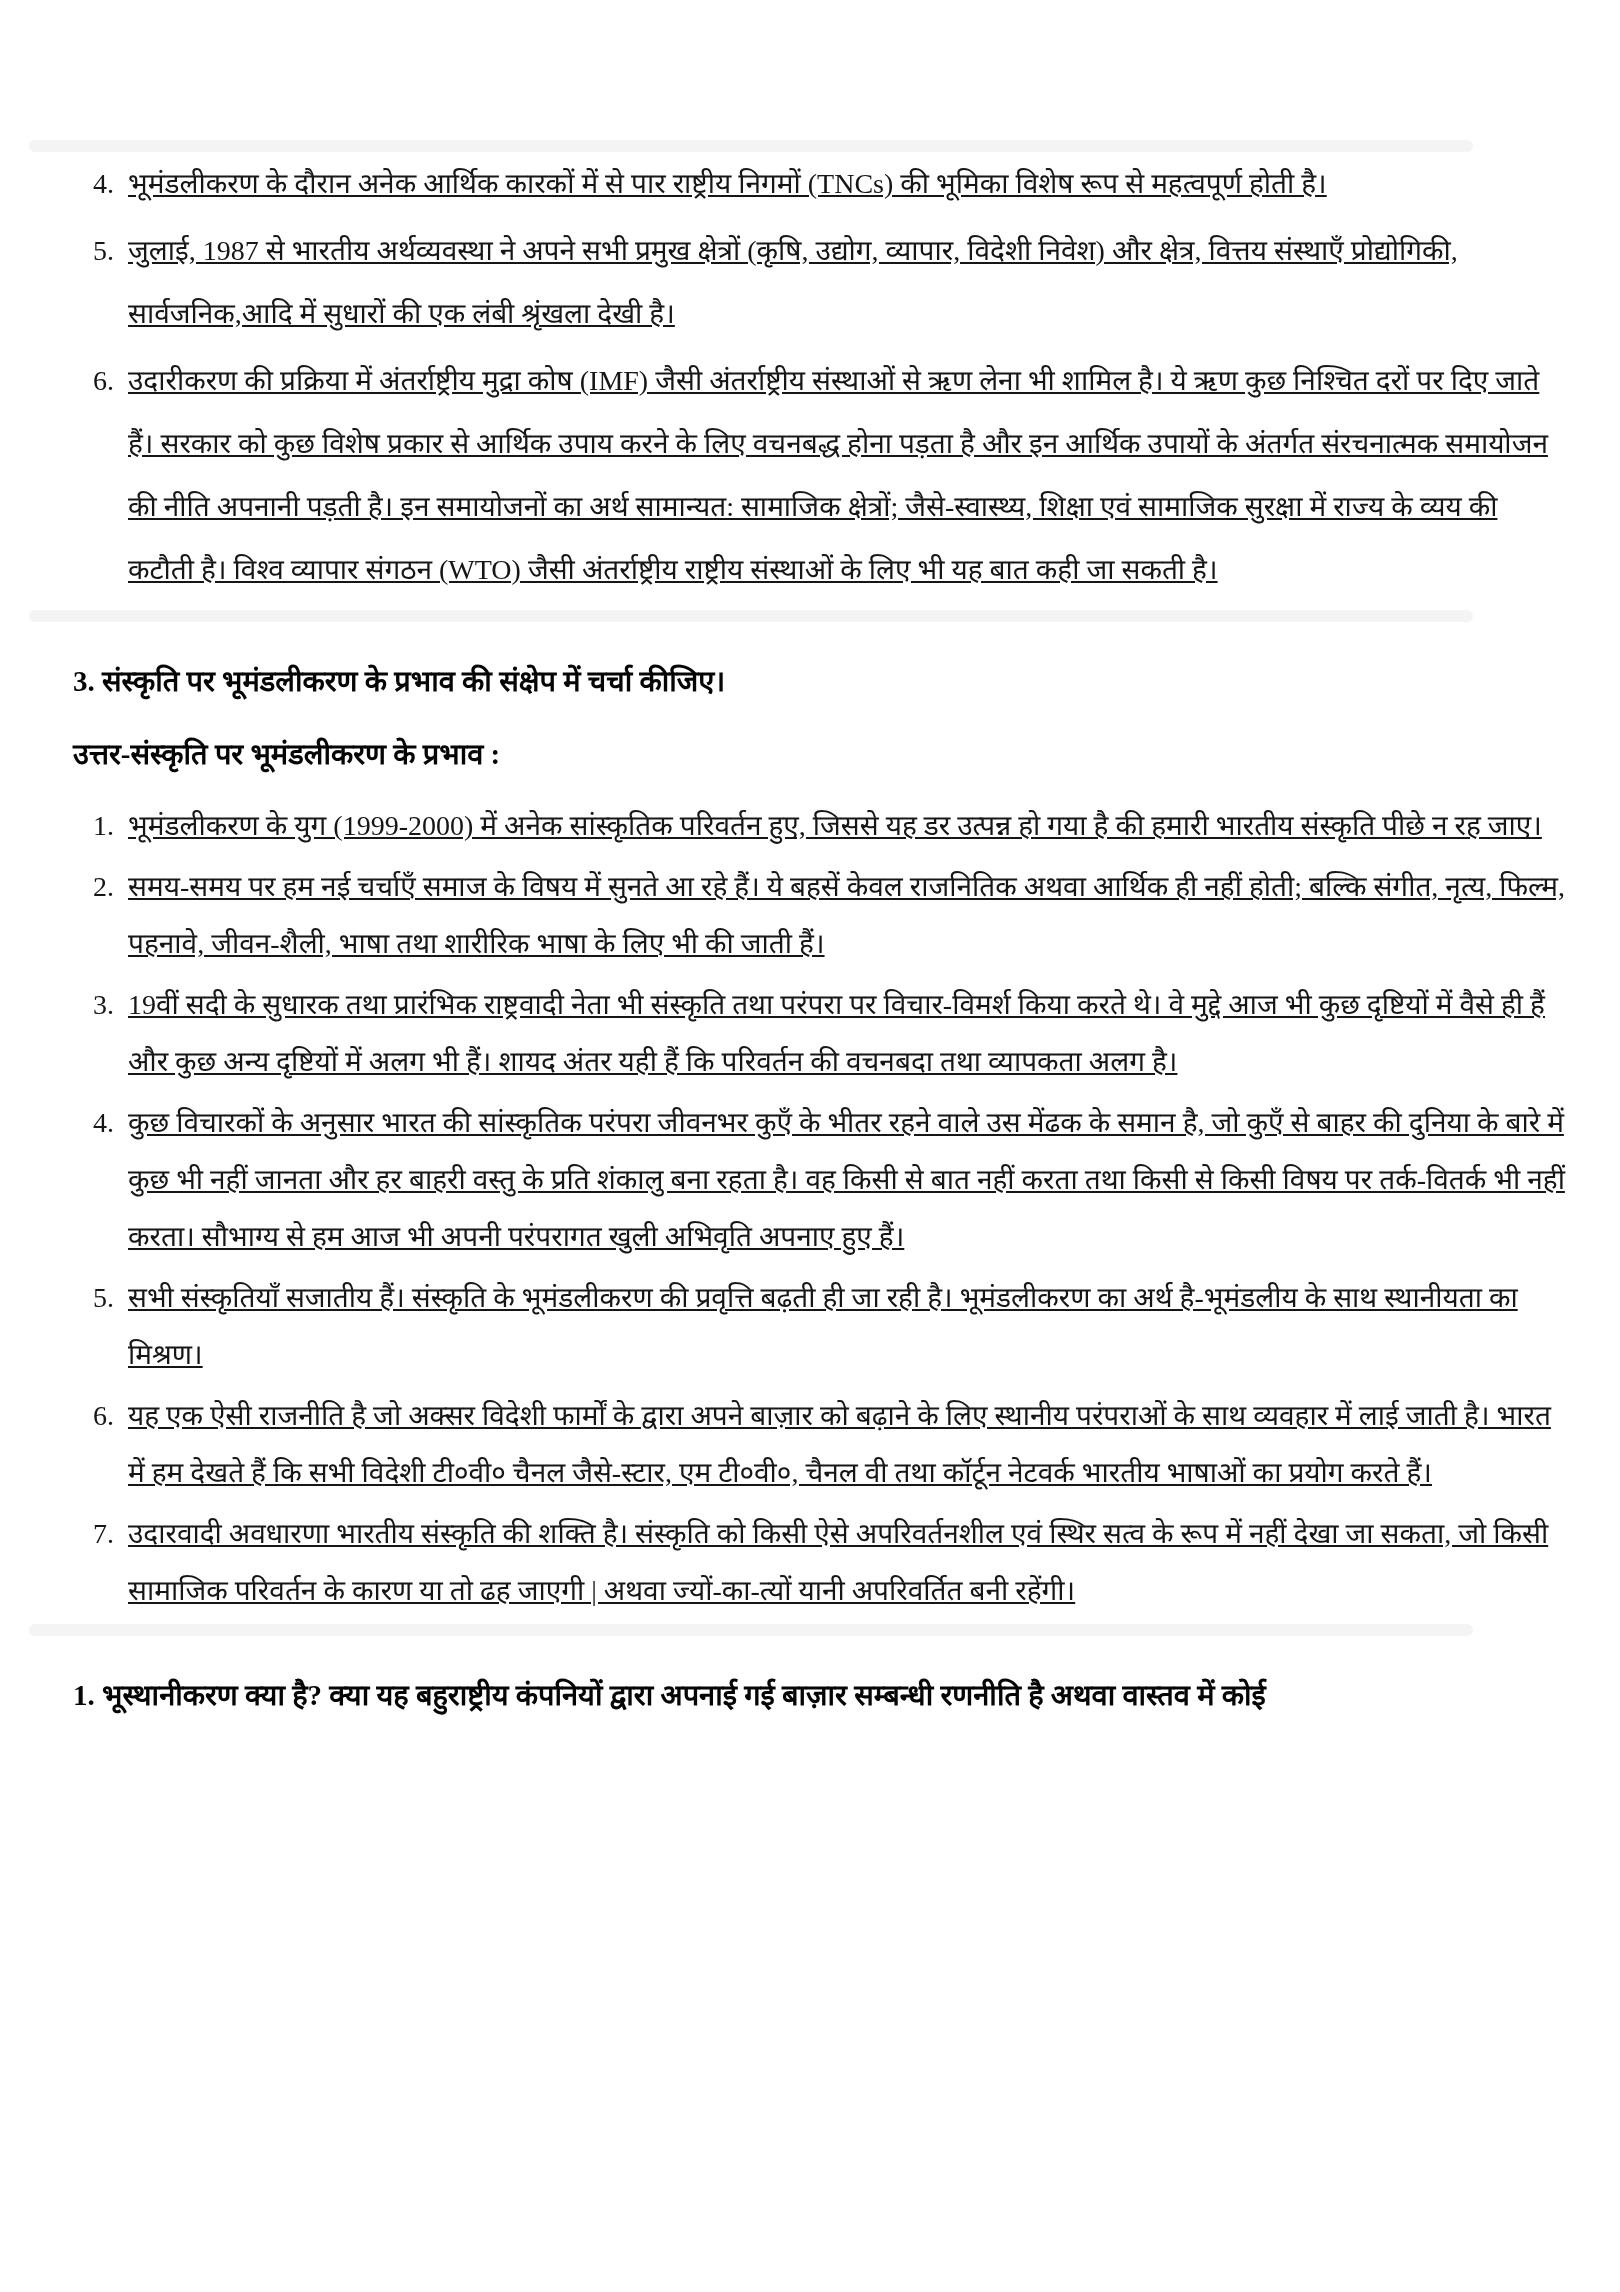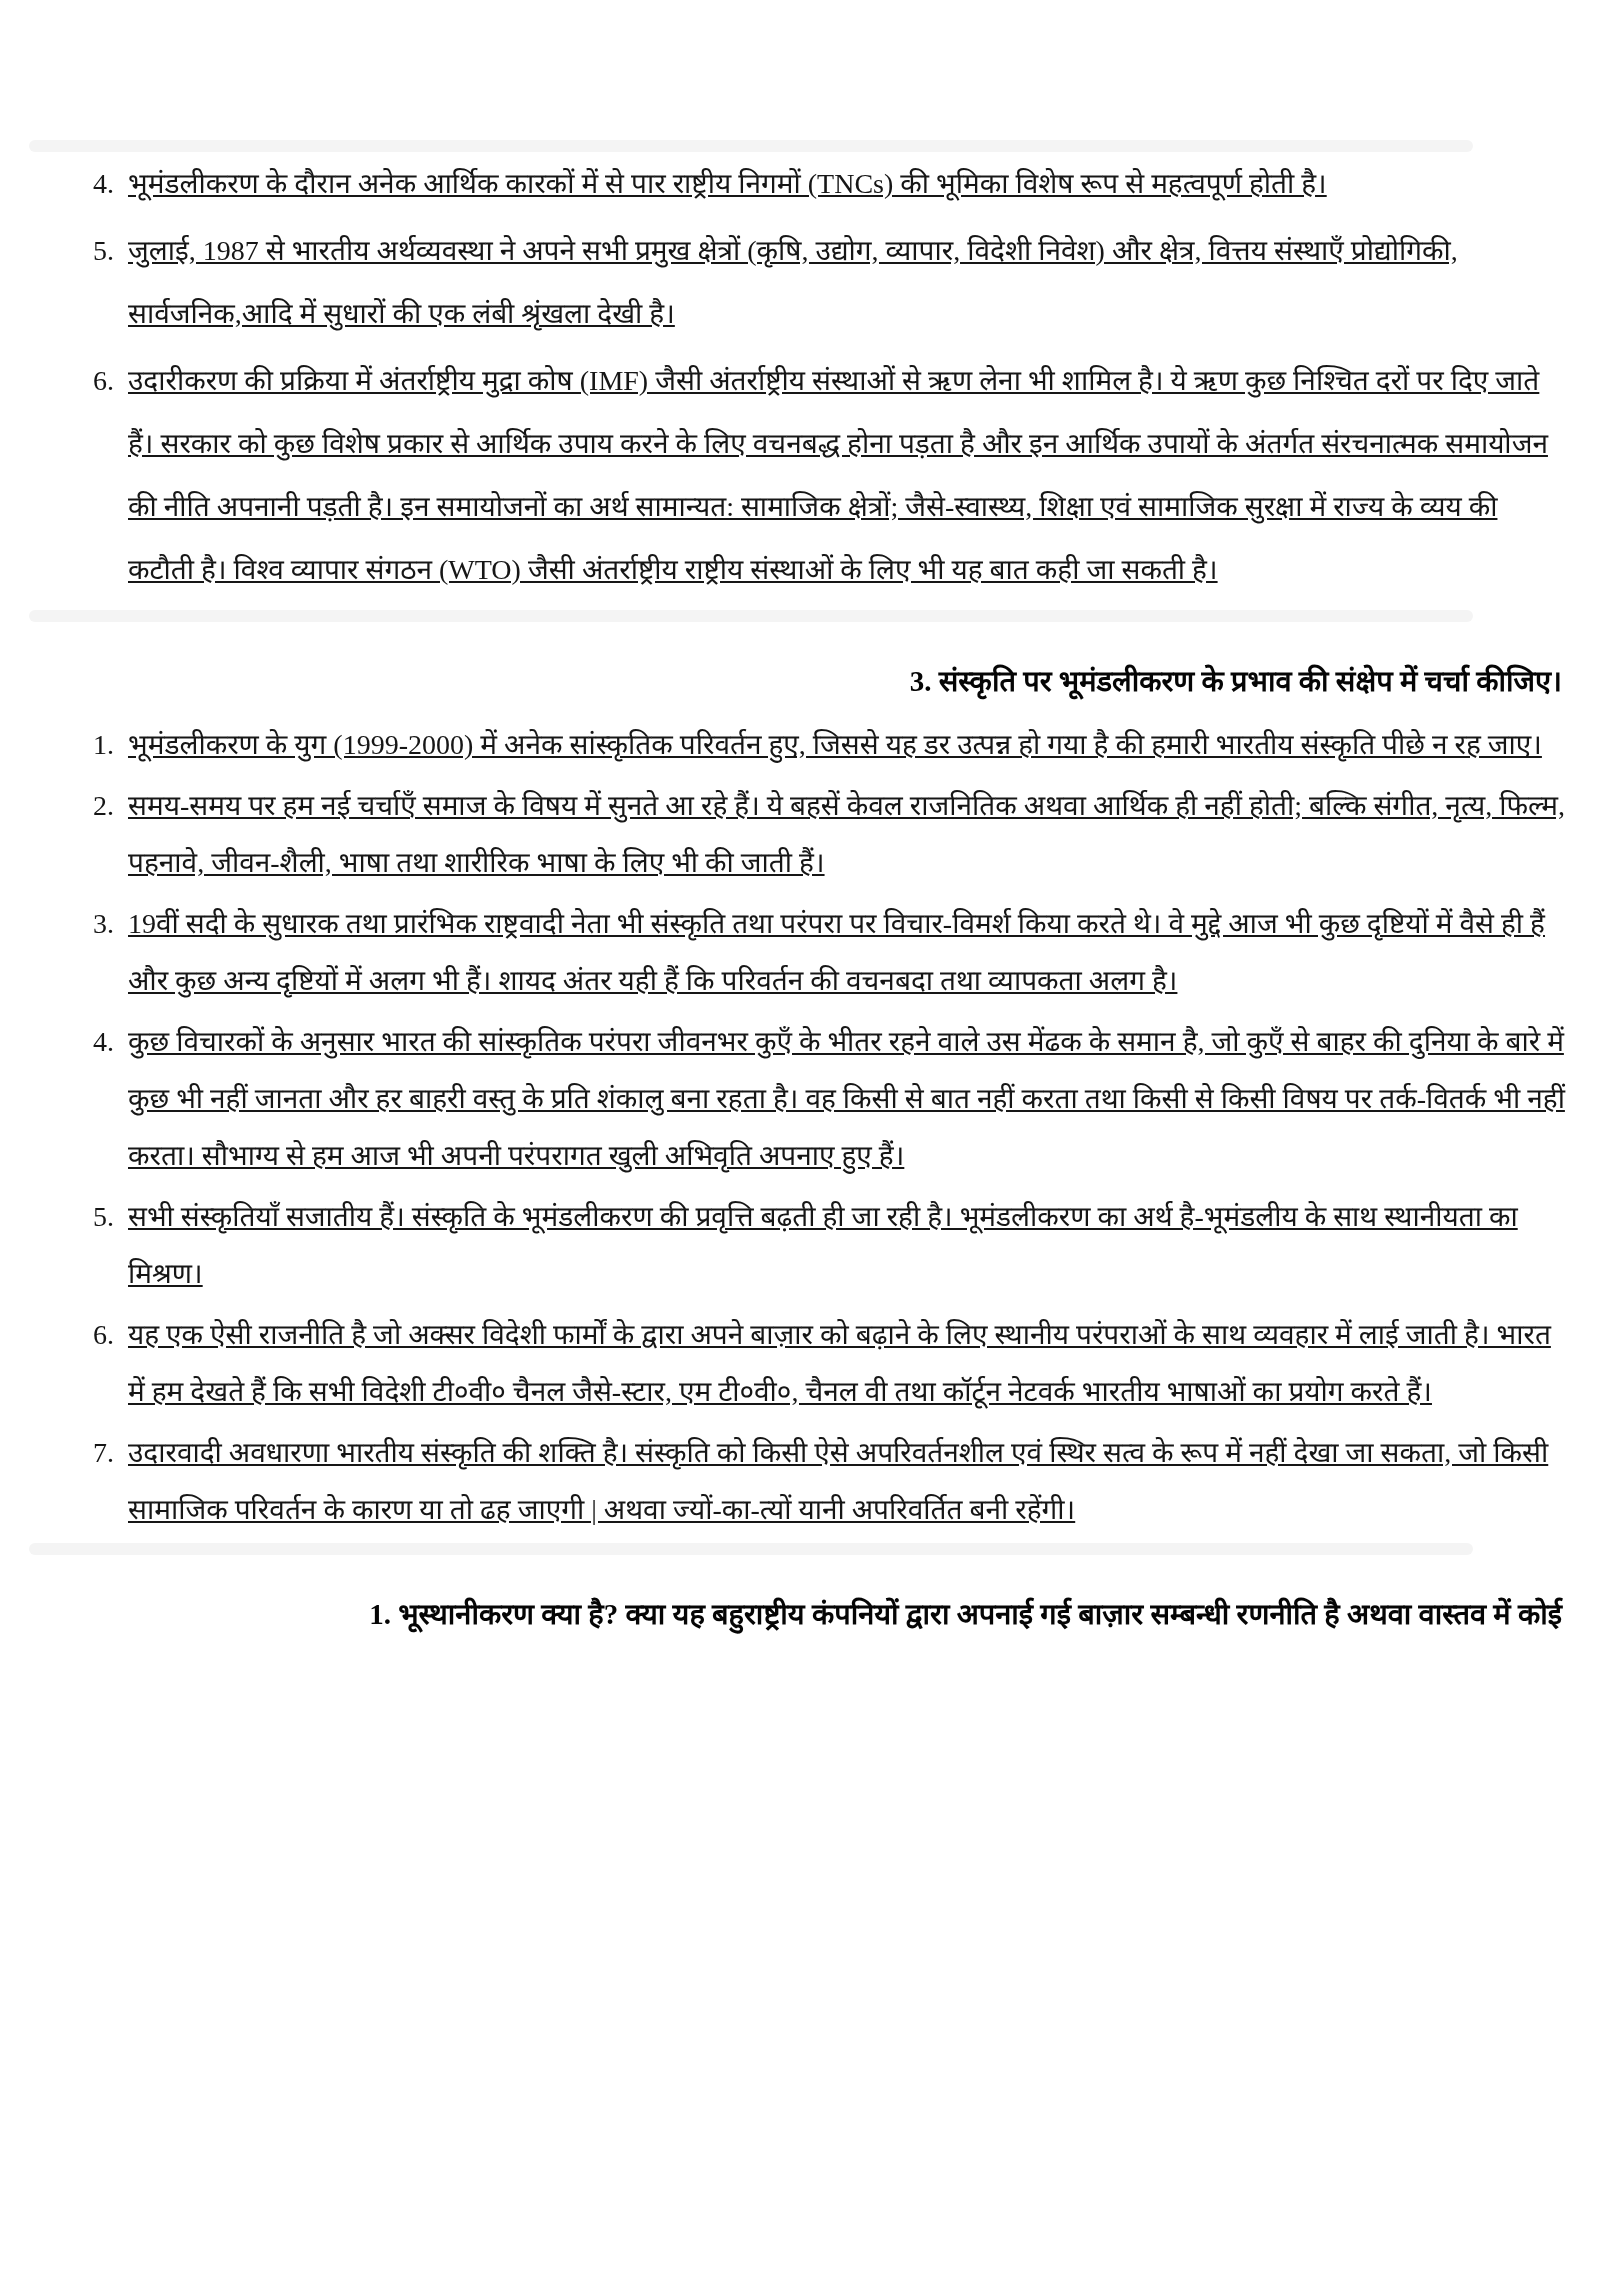--- a/index.html
+++ b/index.html
@@ -32,21 +32,21 @@
   .qlist .txt { flex: 1; text-decoration: underline; }
   .list1 { margin-top: 19.6px; line-height: 63px; }
   .list2 { margin-top: 21.6px; line-height: 57px; }
   .heading-block {
     margin: 29px 54px 0 61px;
     font-weight: bold;
     font-size: 29px;
     line-height: 61px;
     color: #050505;
   }
-  .heading-block div { margin: 4px; text-align: right; }
+  .heading-block div { margin: 12px; }
 </style>
 </head>
 <body>
 
 <div class="divider d1"></div>
 
 <ol class="qlist list1">
   <li>
     <span class="num">4.</span>
     <span class="txt">भूमंडलीकरण के दौरान अनेक आर्थिक कारकों में से पार राष्ट्रीय निगमों (TNCs) की भूमिका विशेष रूप से महत्वपूर्ण होती है।</span>
@@ -58,20 +58,21 @@
   <li>
     <span class="num">6.</span>
     <span class="txt">उदारीकरण की प्रक्रिया में अंतर्राष्ट्रीय मुद्रा कोष (IMF) जैसी अंतर्राष्ट्रीय संस्थाओं से ऋण लेना भी शामिल है। ये ऋण कुछ निश्चित दरों पर दिए जाते हैं। सरकार को कुछ विशेष प्रकार से आर्थिक उपाय करने के लिए वचनबद्ध होना पड़ता है और इन आर्थिक उपायों के अंतर्गत संरचनात्मक समायोजन की नीति अपनानी पड़ती है। इन समायोजनों का अर्थ सामान्यत: सामाजिक क्षेत्रों; जैसे-स्वास्थ्य, शिक्षा एवं सामाजिक सुरक्षा में राज्य के व्यय की कटौती है। विश्व व्यापार संगठन (WTO) जैसी अंतर्राष्ट्रीय राष्ट्रीय संस्थाओं के लिए भी यह बात कही जा सकती है।</span>
   </li>
 </ol>
 
 <div class="divider d2"></div>
 
 <div class="heading-block">
   <div>3. संस्कृति पर भूमंडलीकरण के प्रभाव की संक्षेप में चर्चा कीजिए।</div>
+  <div>उत्तर-संस्कृति पर भूमंडलीकरण के प्रभाव :</div>
 </div>
 
 <ol class="qlist list2">
   <li>
     <span class="num">1.</span>
     <span class="txt">भूमंडलीकरण के युग (1999-2000) में अनेक सांस्कृतिक परिवर्तन हुए, जिससे यह डर उत्पन्न हो गया है की हमारी भारतीय संस्कृति पीछे न रह जाए।</span>
   </li>
   <li>
     <span class="num">2.</span>
     <span class="txt">समय-समय पर हम नई चर्चाएँ समाज के विषय में सुनते आ रहे हैं। ये बहसें केवल राजनितिक अथवा आर्थिक ही नहीं होती; बल्कि संगीत, नृत्य, फिल्म, पहनावे, जीवन-शैली, भाषा तथा शारीरिक भाषा के लिए भी की जाती हैं।</span>

